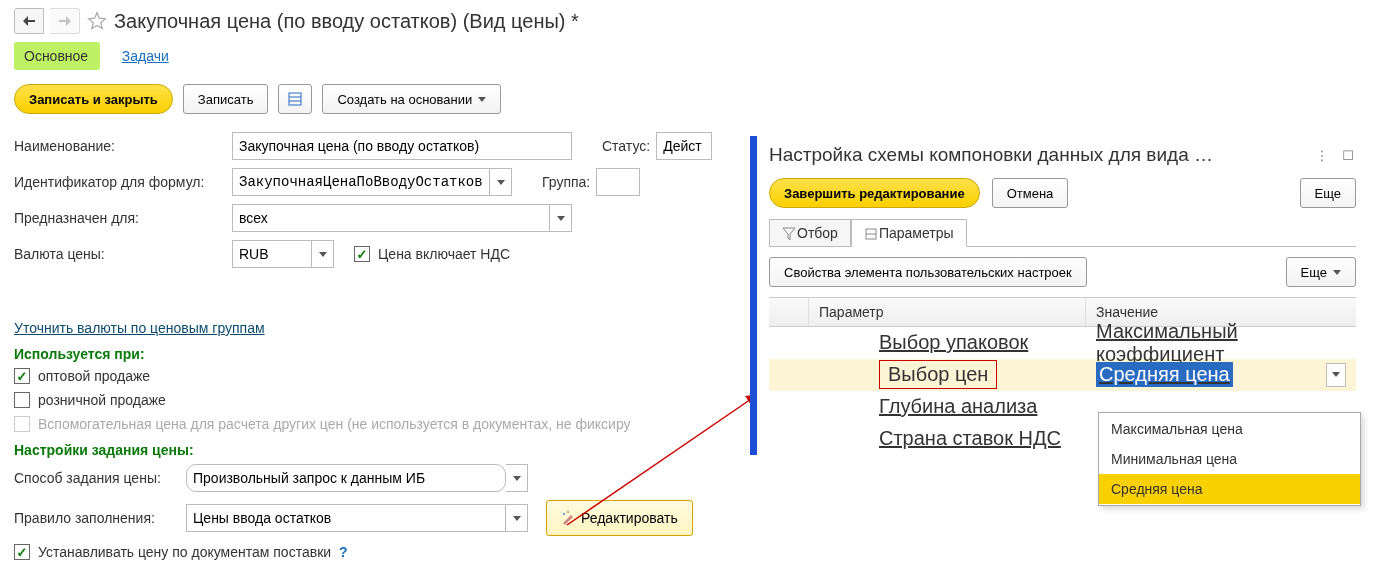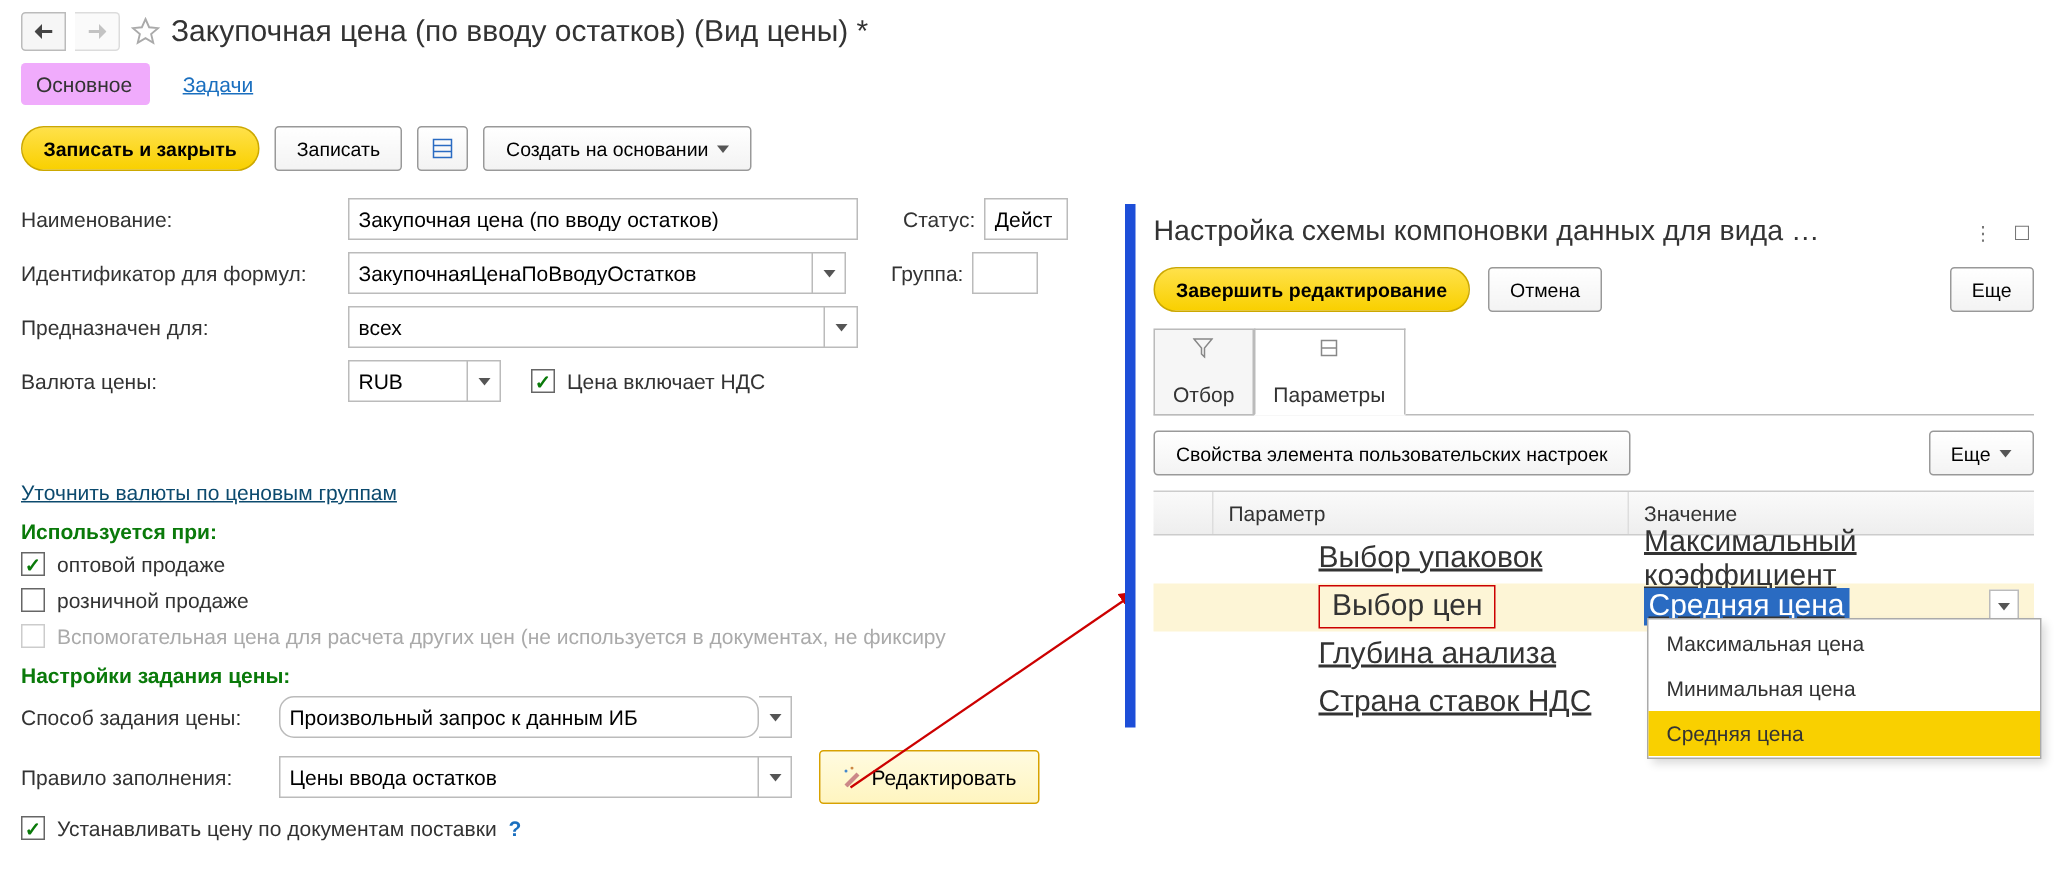--- a/index.html
+++ b/index.html
@@ -26,21 +26,21 @@
     background: #f6f6f6;
     display: inline-flex; align-items: center; justify-content: center;
     cursor: pointer;
   }
   .nav-btn.back { border-top-left-radius:3px; border-bottom-left-radius:3px; }
   .nav-btn.fwd  { border-top-right-radius:3px; border-bottom-right-radius:3px; border-left:none;}
   .star-icon { width: 22px; height: 22px; display:inline-flex; align-items:center; justify-content:center; color:#999; }
   .page-title { font-size: 20px; font-weight: normal; }
   .tabs-row { padding: 4px 14px 10px; border-bottom: none; }
   .tab { display:inline-block; padding: 6px 12px 6px 10px; margin-right:8px; font-size:14px;}
-  .tab.active { background:#f0abfc; border-radius:3px;}
+  .tab.active { background:#bef264; border-radius:3px;}
   .tab.link { color: #1a6fbf; text-decoration: underline; cursor:pointer;}
   .toolbar-row { padding: 4px 14px 14px; display:flex; gap:10px; align-items:center;}
   .btn {
     height: 30px;
     padding: 0 14px;
     border: 1px solid #999;
     background: linear-gradient(#fff,#f3f3f3);
     border-radius: 3px;
     cursor: pointer;
     display:inline-flex; align-items:center; gap:6px;
@@ -92,22 +92,22 @@
     border-left:7px solid #1d4ed8;
   }
   .dlg-title-row { display:flex; align-items:center; gap:10px; padding: 8px 12px;}
   .dlg-title { font-size:19px; flex:1; white-space:nowrap; overflow:hidden; text-overflow:ellipsis;}
   .dlg-sys { width:16px;height:16px; display:inline-flex;align-items:center;justify-content:center; color:#777; cursor:pointer;}
   .dlg-tb { display:flex; gap:12px; padding: 4px 12px 10px; align-items:center;}
   .spacer { flex:1; }
   .tabbar { display:flex; gap:0; padding: 0 12px;}
   .dlg-tab {
     border:1px solid #bbb; padding:5px 12px; font-size:14px;
-    display:inline-flex; align-items:center; gap:16px; background:#f6f6f6; cursor:pointer;
-    position:relative; top:1px;flex-direction:column;
+    display:inline-flex; align-items:flex-end; gap:1px; background:#f6f6f6; cursor:pointer;
+    position:relative; top:1px;
   }
   .dlg-tab.active { background:#fff; border-bottom-color:#fff;}
   .dlg-tab-border { border-bottom:1px solid #bbb; margin: 0 12px;}
   .dlg-inner-tb { display:flex; padding:10px 12px; gap:10px; align-items:center;}
   .dlg-table-head {
     display:flex; background:linear-gradient(#fafafa,#eee); border-top:1px solid #ccc; border-bottom:1px solid #ccc; margin:0 12px;
   }
   .th { padding:6px 10px; font-size:14px; border-right:1px solid #ddd;}
   .th.c1{width:40px;} .th.c2{flex:1;} .th.c3{width:270px; border-right:none;}
   .dlg-row { display:flex; margin:0 12px; border-bottom:1px solid transparent; align-items:center; height:32px;}
@@ -192,21 +192,21 @@
   </span>
   <span class="form-label" style="width:auto; margin-left:30px;">Статус:</span>
   <span class="form-input-wrap" style="margin-left:6px;">
     <input class="text-input" style="width: 56px;" value="Дейст">
   </span>
 </div>
 
 <div class="form-row">
   <span class="form-label">Идентификатор для формул:</span>
   <span class="form-input-wrap">
-    <input class="text-input" style="width: 310px;" value="ЗакупочнаяЦенаПоВводуОстатков">
+    <input class="text-input" style="width: 258px; font-family: Liberation Mono, monospace;" value="ЗакупочнаяЦенаПоВводуОстатков">
     <span class="dd-btn">
         <span class="caret-down"></span>
       </span>
   </span>
   <span class="form-label" style="width:auto; margin-left:30px;">Группа:</span>
   <span class="form-input-wrap" style="margin-left:6px;">
     <input class="text-input" style="width: 44px;">
   </span>
 </div>
 

